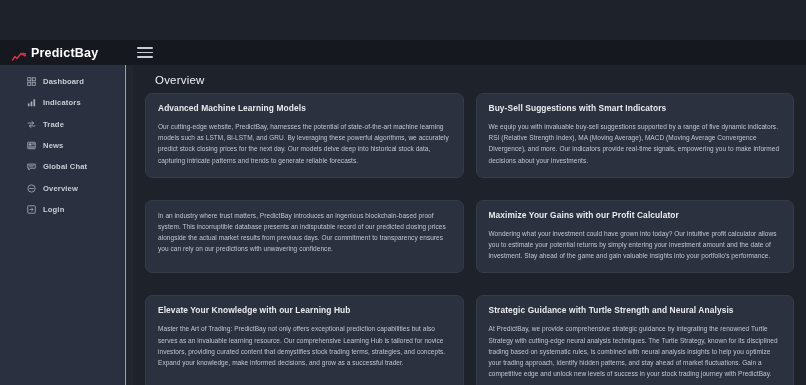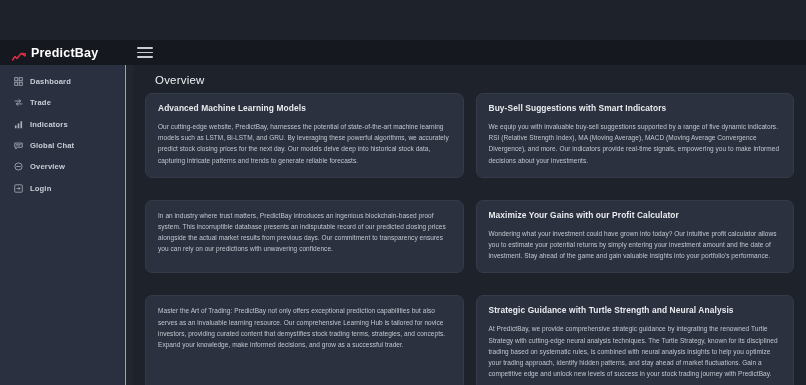--- a/index.html
+++ b/index.html
@@ -28,21 +28,21 @@
   
   .sidebar {
     position: absolute; top: 25px; left: 0;
     width: 125px; height: 360px;
     background: #2a3040;
     padding-top: 6px;
     border-right: 1px solid #262c38;
   }
   .nav-item {
     display: flex; align-items: center; gap: 7px;
-    height: 21.3px; padding-left: 14px;
+    height: 21.3px; padding-left: 27px;
     color: #c9cdd6; font-size: 7.6px; font-weight: bold;
     letter-spacing: .15px; cursor: pointer;
   }
   .nav-item .ico { width: 9px; height: 9px; flex: 0 0 9px; display: block; opacity: .82; }
   .nav-item .ico svg { display: block; width: 9px; height: 9px; }
 
   
   .edge {
     position: absolute; top: 25px; left: 126px;
     width: 7px; height: 360px;
@@ -115,39 +115,49 @@
             <rect x="5.8" y="0.8" width="3.4" height="3.4" fill="none" stroke="#c9cdd6" stroke-width="0.9"></rect>
             <rect x="0.8" y="5.8" width="3.4" height="3.4" fill="none" stroke="#c9cdd6" stroke-width="0.9"></rect>
             <rect x="5.8" y="5.8" width="3.4" height="3.4" fill="none" stroke="#c9cdd6" stroke-width="0.9"></rect>
           </svg>
         </span>
       <span>Dashboard</span>
     </div>
     <div class="nav-item">
       <span class="ico">
           <svg viewBox="0 0 10 10">
-            <path d="M1.2 3.4 H7.2 M5.6 1.8 L7.4 3.4 L5.6 5" fill="none" stroke="#c9cdd6" stroke-width="0.9" stroke-linecap="round" stroke-linejoin="round"></path>
-            <path d="M8.8 6.6 H2.8 M4.4 5 L2.6 6.6 L4.4 8.2" fill="none" stroke="#c9cdd6" stroke-width="0.9" stroke-linecap="round" stroke-linejoin="round"></path>
-          </svg>
-        </span>
-      <span>Trade</span>
-    </div>
-    <div class="nav-item">
-      <span class="ico">
-          <svg viewBox="0 0 10 10">
             <rect x="1" y="6" width="1.8" height="3.2" fill="#c9cdd6"></rect>
             <rect x="4.1" y="3.8" width="1.8" height="5.4" fill="#c9cdd6"></rect>
             <rect x="7.2" y="1.4" width="1.8" height="7.8" fill="#c9cdd6"></rect>
           </svg>
         </span>
       <span>Indicators</span>
     </div>
     <div class="nav-item">
       <span class="ico">
           <svg viewBox="0 0 10 10">
+            <path d="M1.2 3.4 H7.2 M5.6 1.8 L7.4 3.4 L5.6 5" fill="none" stroke="#c9cdd6" stroke-width="0.9" stroke-linecap="round" stroke-linejoin="round"></path>
+            <path d="M8.8 6.6 H2.8 M4.4 5 L2.6 6.6 L4.4 8.2" fill="none" stroke="#c9cdd6" stroke-width="0.9" stroke-linecap="round" stroke-linejoin="round"></path>
+          </svg>
+        </span>
+      <span>Trade</span>
+    </div>
+    <div class="nav-item">
+      <span class="ico">
+          <svg viewBox="0 0 10 10">
+            <rect x="0.8" y="1.4" width="8.4" height="7.2" rx="0.6" fill="none" stroke="#c9cdd6" stroke-width="0.9"></rect>
+            <rect x="2" y="2.7" width="3" height="2.3" fill="#c9cdd6"></rect>
+            <path d="M6.2 2.9 H8.1 M6.2 4.2 H8.1 M2 6.3 H8.1 M2 7.4 H8.1" stroke="#c9cdd6" stroke-width="0.7" stroke-linecap="round"></path>
+          </svg>
+        </span>
+      <span>News</span>
+    </div>
+    <div class="nav-item">
+      <span class="ico">
+          <svg viewBox="0 0 10 10">
             <path d="M0.8 2.3 h8.4 v4.6 h-5 L2 8.8 V6.9 H0.8 Z" fill="none" stroke="#c9cdd6" stroke-width="0.9" stroke-linejoin="round"></path>
             <path d="M2.4 4 H7.6 M2.4 5.4 H6.2" stroke="#c9cdd6" stroke-width="0.7" stroke-linecap="round"></path>
           </svg>
         </span>
       <span>Global Chat</span>
     </div>
     <div class="nav-item">
       <span class="ico">
           <svg viewBox="0 0 10 10">
             <circle cx="5" cy="5" r="4" fill="none" stroke="#c9cdd6" stroke-width="0.9"></circle>
@@ -182,20 +192,21 @@
         <p class="card-body">We equip you with invaluable buy-sell suggestions supported by a range of five dynamic indicators. RSI (Relative Strength Index), MA (Moving Average), MACD (Moving Average Convergence Divergence), and more. Our indicators provide real-time signals, empowering you to make informed decisions about your investments.</p>
       </article>
       <article class="card">
         <p class="card-body">In an industry where trust matters, PredictBay introduces an ingenious blockchain-based proof system. This incorruptible database presents an indisputable record of our predicted closing prices alongside the actual market results from previous days. Our commitment to transparency ensures you can rely on our predictions with unwavering confidence.</p>
       </article>
       <article class="card">
         <div class="card-title">Maximize Your Gains with our Profit Calculator</div>
         <p class="card-body">Wondering what your investment could have grown into today? Our intuitive profit calculator allows you to estimate your potential returns by simply entering your investment amount and the date of investment. Stay ahead of the game and gain valuable insights into your portfolio's performance.</p>
       </article>
       <article class="card">
+        <div class="card-title">Elevate Your Knowledge with our Learning Hub</div>
         <p class="card-body">Master the Art of Trading: PredictBay not only offers exceptional prediction capabilities but also serves as an invaluable learning resource. Our comprehensive Learning Hub is tailored for novice investors, providing curated content that demystifies stock trading terms, strategies, and concepts. Expand your knowledge, make informed decisions, and grow as a successful trader.</p>
       </article>
       <article class="card">
         <div class="card-title">Strategic Guidance with Turtle Strength and Neural Analysis</div>
         <p class="card-body">At PredictBay, we provide comprehensive strategic guidance by integrating the renowned Turtle Strategy with cutting-edge neural analysis techniques. The Turtle Strategy, known for its disciplined trading based on systematic rules, is combined with neural analysis insights to help you optimize your trading approach, identify hidden patterns, and stay ahead of market fluctuations. Gain a competitive edge and unlock new levels of success in your stock trading journey with PredictBay.</p>
       </article>
     </section>
 
     <div class="footer">
       <span>© Copyright </span><b>PredictBay</b><span>. All Rights Reserved</span>

